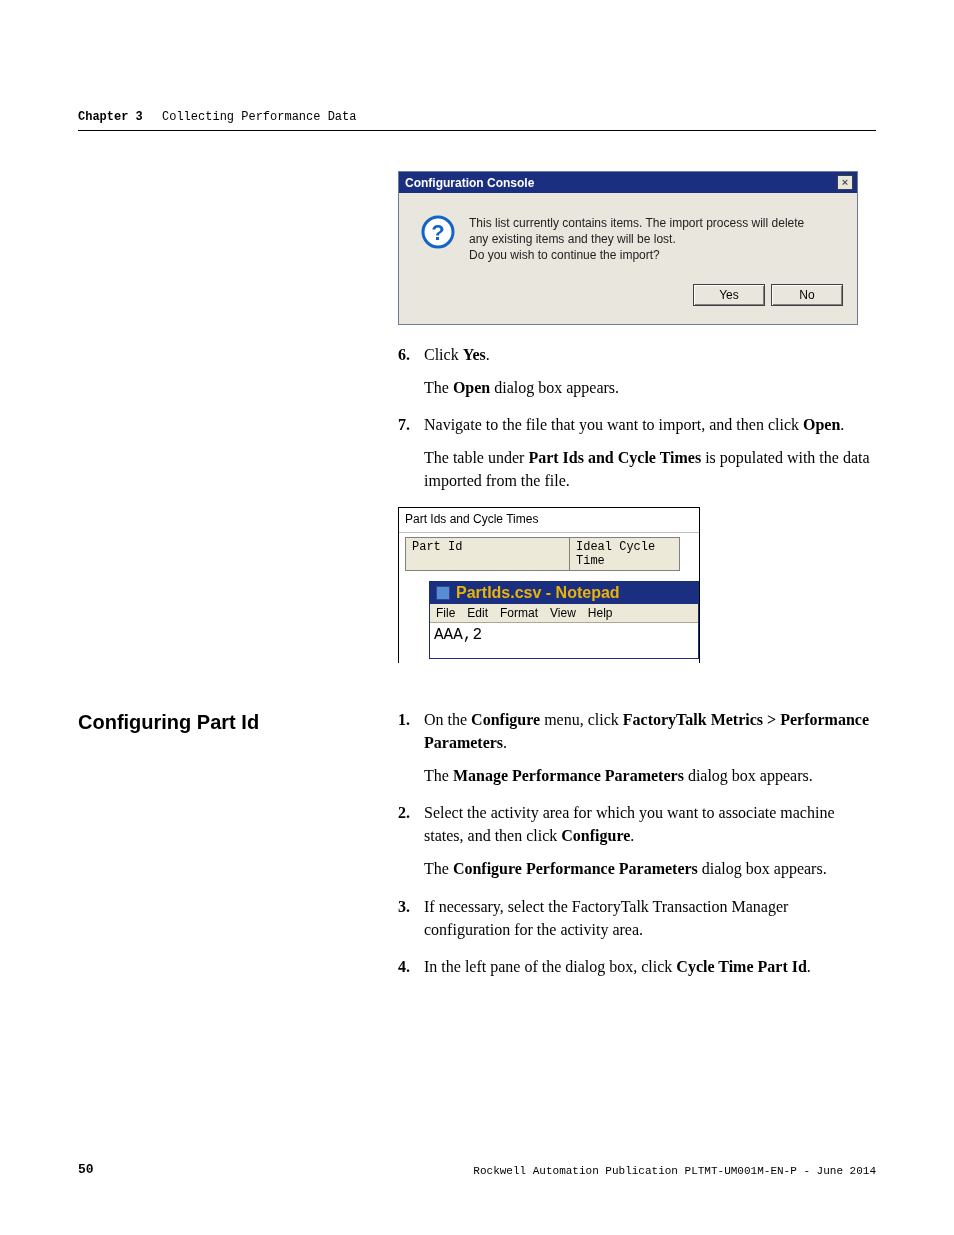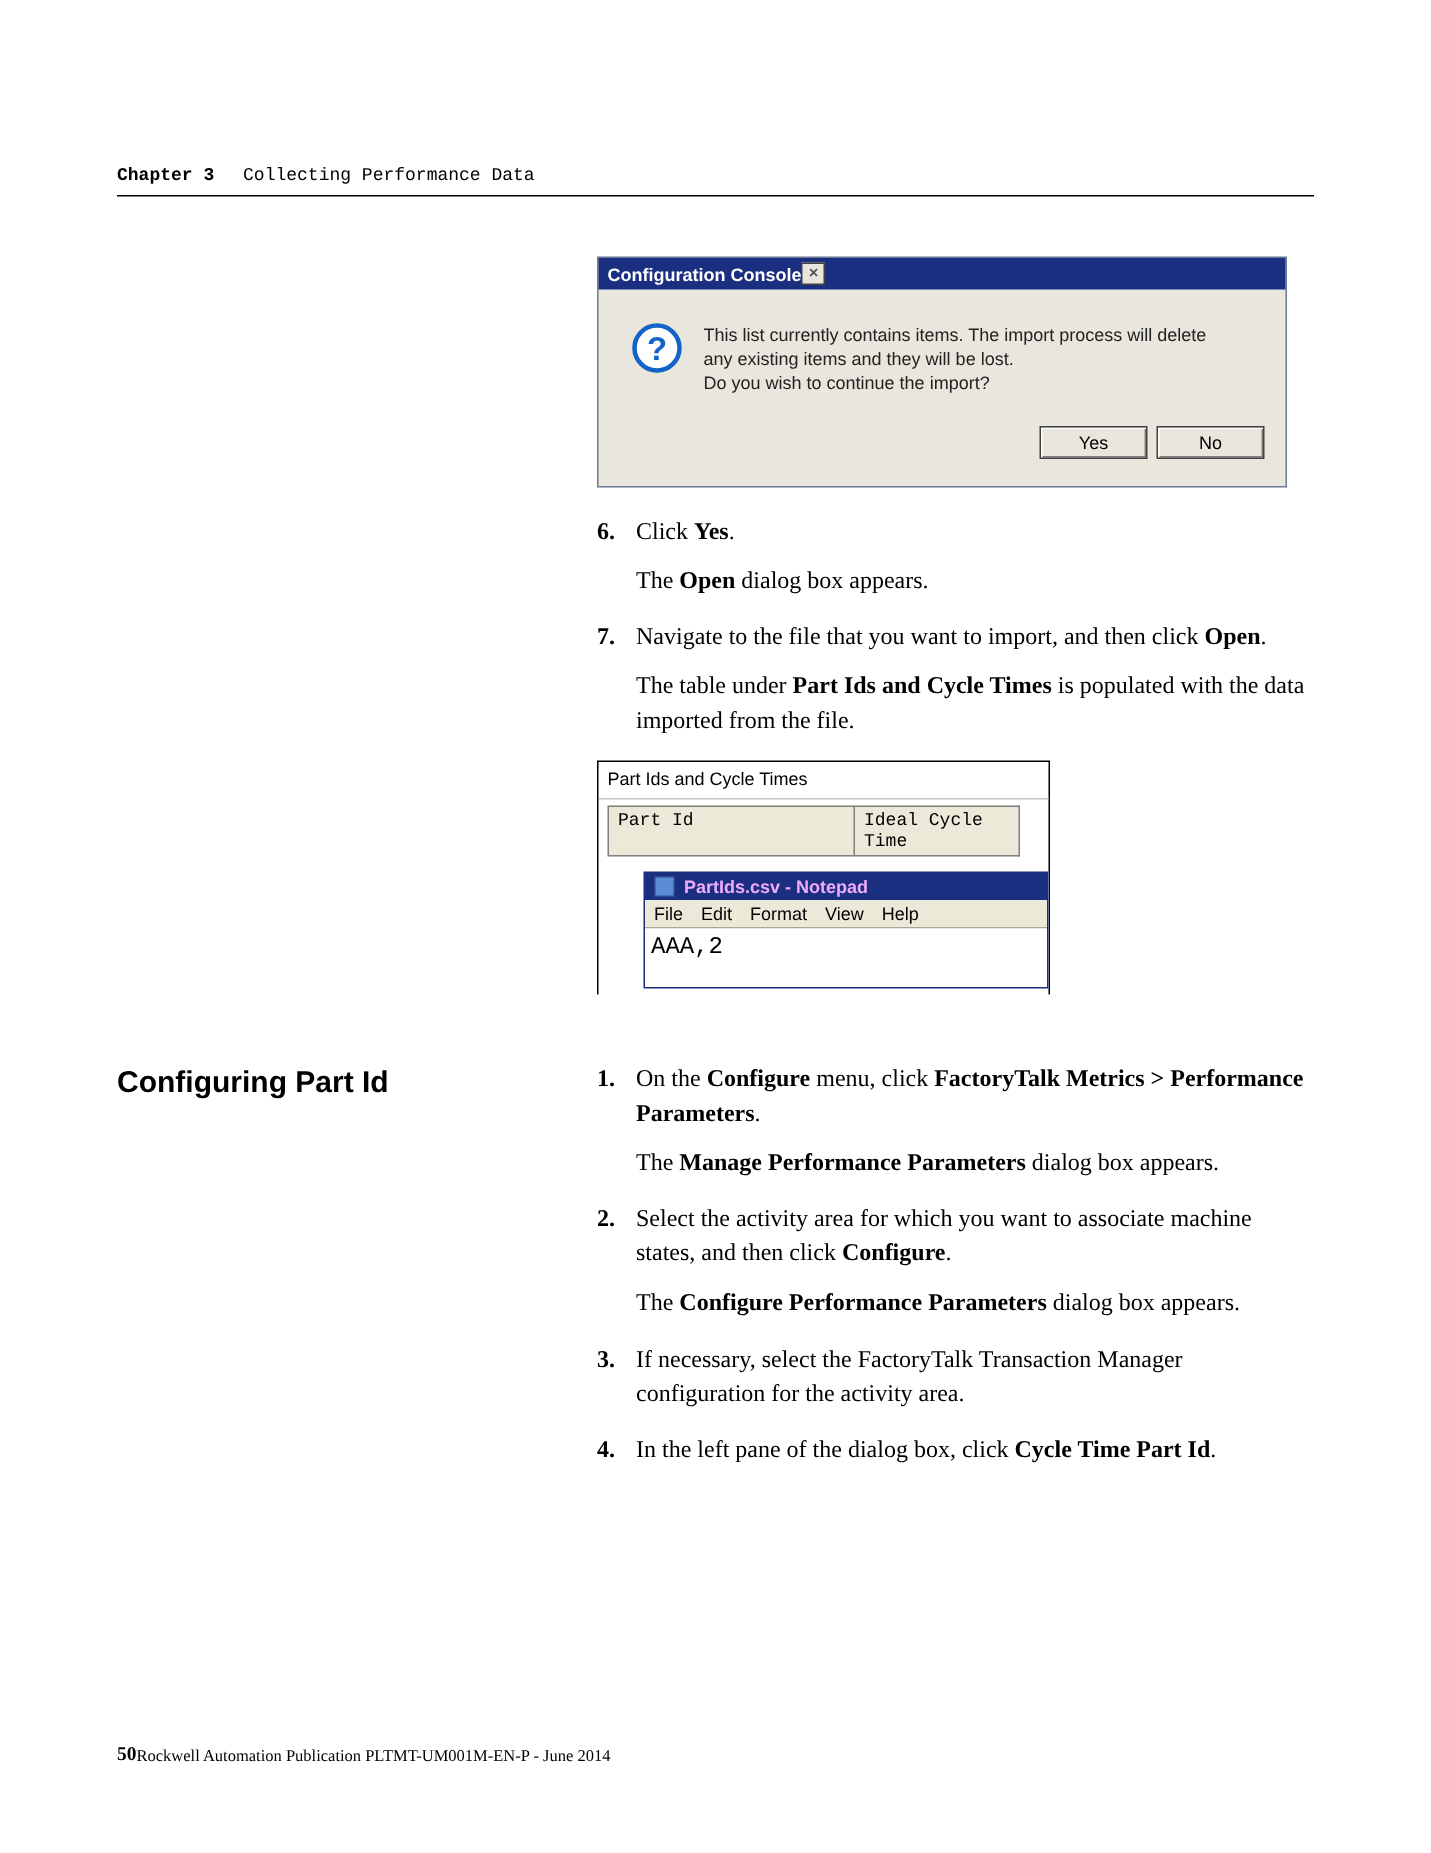--- a/index.html
+++ b/index.html
@@ -48,21 +48,21 @@
     font-family: Tahoma, Arial, sans-serif;
     font-size: 12px;
     margin-bottom: 18px;
   }
   .dlg1-title {
     background: linear-gradient(#1a2f80, #1a2f80);
     color: #fff;
     font-weight: bold;
     padding: 3px 4px 3px 6px;
     display: flex;
-    justify-content: flex-start;
+    justify-content: space-between;
     align-items: center;
   }
   .dlg1-close {
     width: 16px; height: 15px;
     background: #e9e6dd;
     border: 1px solid #404040;
     color: #555;
     font-family: Arial, sans-serif;
     font-size: 11px;
     line-height: 12px;
@@ -152,22 +152,22 @@
   .fig2-headrow .c2, .fig2-row .c2 { width: 110px; border-left: none; }
   .fig2-row div { background: #fff; border-top: none; }
   .notepad {
     margin: 0 0 8px 30px;
     border: 1px solid #1a2f80;
     height: 78px;
     background: #fff;
     position: relative;
   }
   .np-title {
-    background: #1a2f80; color: #f0abfc;
-    font-weight: bold; font-size: 12px;
+    background: #1a2f80; color: #eab308;
+    font-weight: bold; font-size: 16px;
     padding: 2px 6px;
     display: flex; align-items: center; gap: 6px;
   }
   .np-icon { width: 14px; height: 14px; background: #5a8bd6; border: 1px solid #2a4a8a; }
   .np-menu { background: #ece9d8; font-size: 12px; padding: 2px 6px; display: flex; gap: 12px; border-bottom: 1px solid #aca899; text-align: center; }
   .np-body { padding: 2px 4px; font-family: 'Courier New', monospace; font-size: 16px; border-top: 1px solid #fff;}
   .torn-bottom {
     position: absolute;
     left: -1px; right: -1px; bottom: -2px;
     height: 6px;
@@ -180,22 +180,23 @@
     font-weight: bold;
     font-size: 16px;
     margin-bottom: 18px;
   }
 
   .page-footer {
     position: absolute;
     bottom: 58px;
     left: 78px; right: 78px;
     display: flex;
+    justify-content: space-between;
     align-items: flex-end;
-    font-family: Liberation Serif, serif;
+    font-family: Liberation Mono, monospace;
     font-size: 11px;
   }
   .page-num { font-weight: bold; font-size: 13px; }
 </style>
 </head>
 <body>
 
 <div class="page-inner">
   <div class="running-head">
     <span class="chap">Chapter 3</span>

